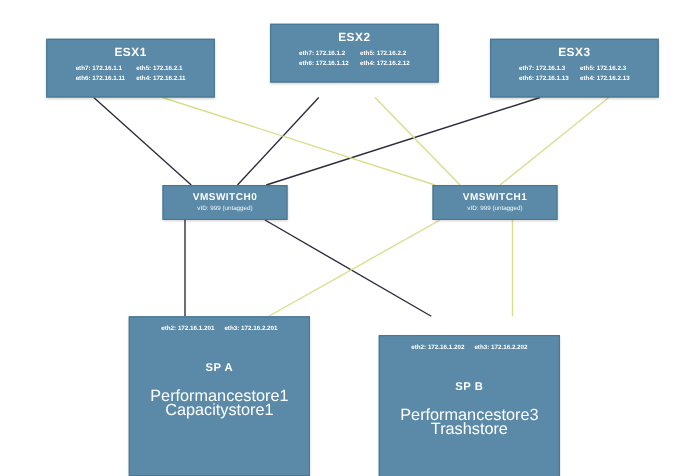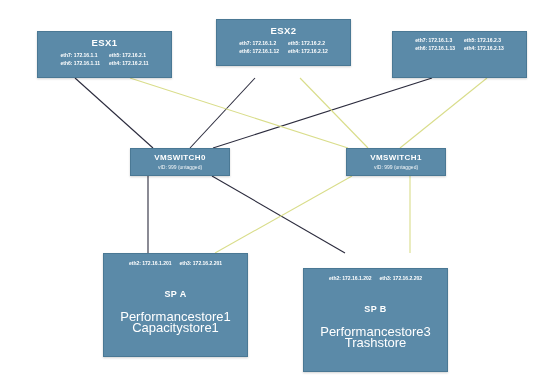--- a/index.html
+++ b/index.html
@@ -79,21 +79,21 @@
     font-size: 8px;
     line-height: 10px;
   }
   .switch .node-sub {
     font-size: 5px;
     line-height: 8px;
   }
   
   .sp {
     width: 145px;
-    height: 104px;
+    height: 128px;
     padding-top: 5px;
   }
   .sp-nics {
     display: flex;
     justify-content: center;
     gap: 8px;
     font-size: 5px;
     line-height: 8px;
     font-weight: bold;
     margin-bottom: 21px;
@@ -156,20 +156,21 @@
         <div>eth6: 172.16.1.12</div>
       </div>
       <div class="nic-col">
         <div>eth5: 172.16.2.2</div>
         <div>eth4: 172.16.2.12</div>
       </div>
     </div>
   </div>
 
   <div class="node host" style="left:392px; top:31px;">
+    <div class="node-title">ESX3</div>
     <div class="nic-grid">
       <div class="nic-col">
         <div>eth7: 172.16.1.3</div>
         <div>eth6: 172.16.1.13</div>
       </div>
       <div class="nic-col">
         <div>eth5: 172.16.2.3</div>
         <div>eth4: 172.16.2.13</div>
       </div>
     </div>

